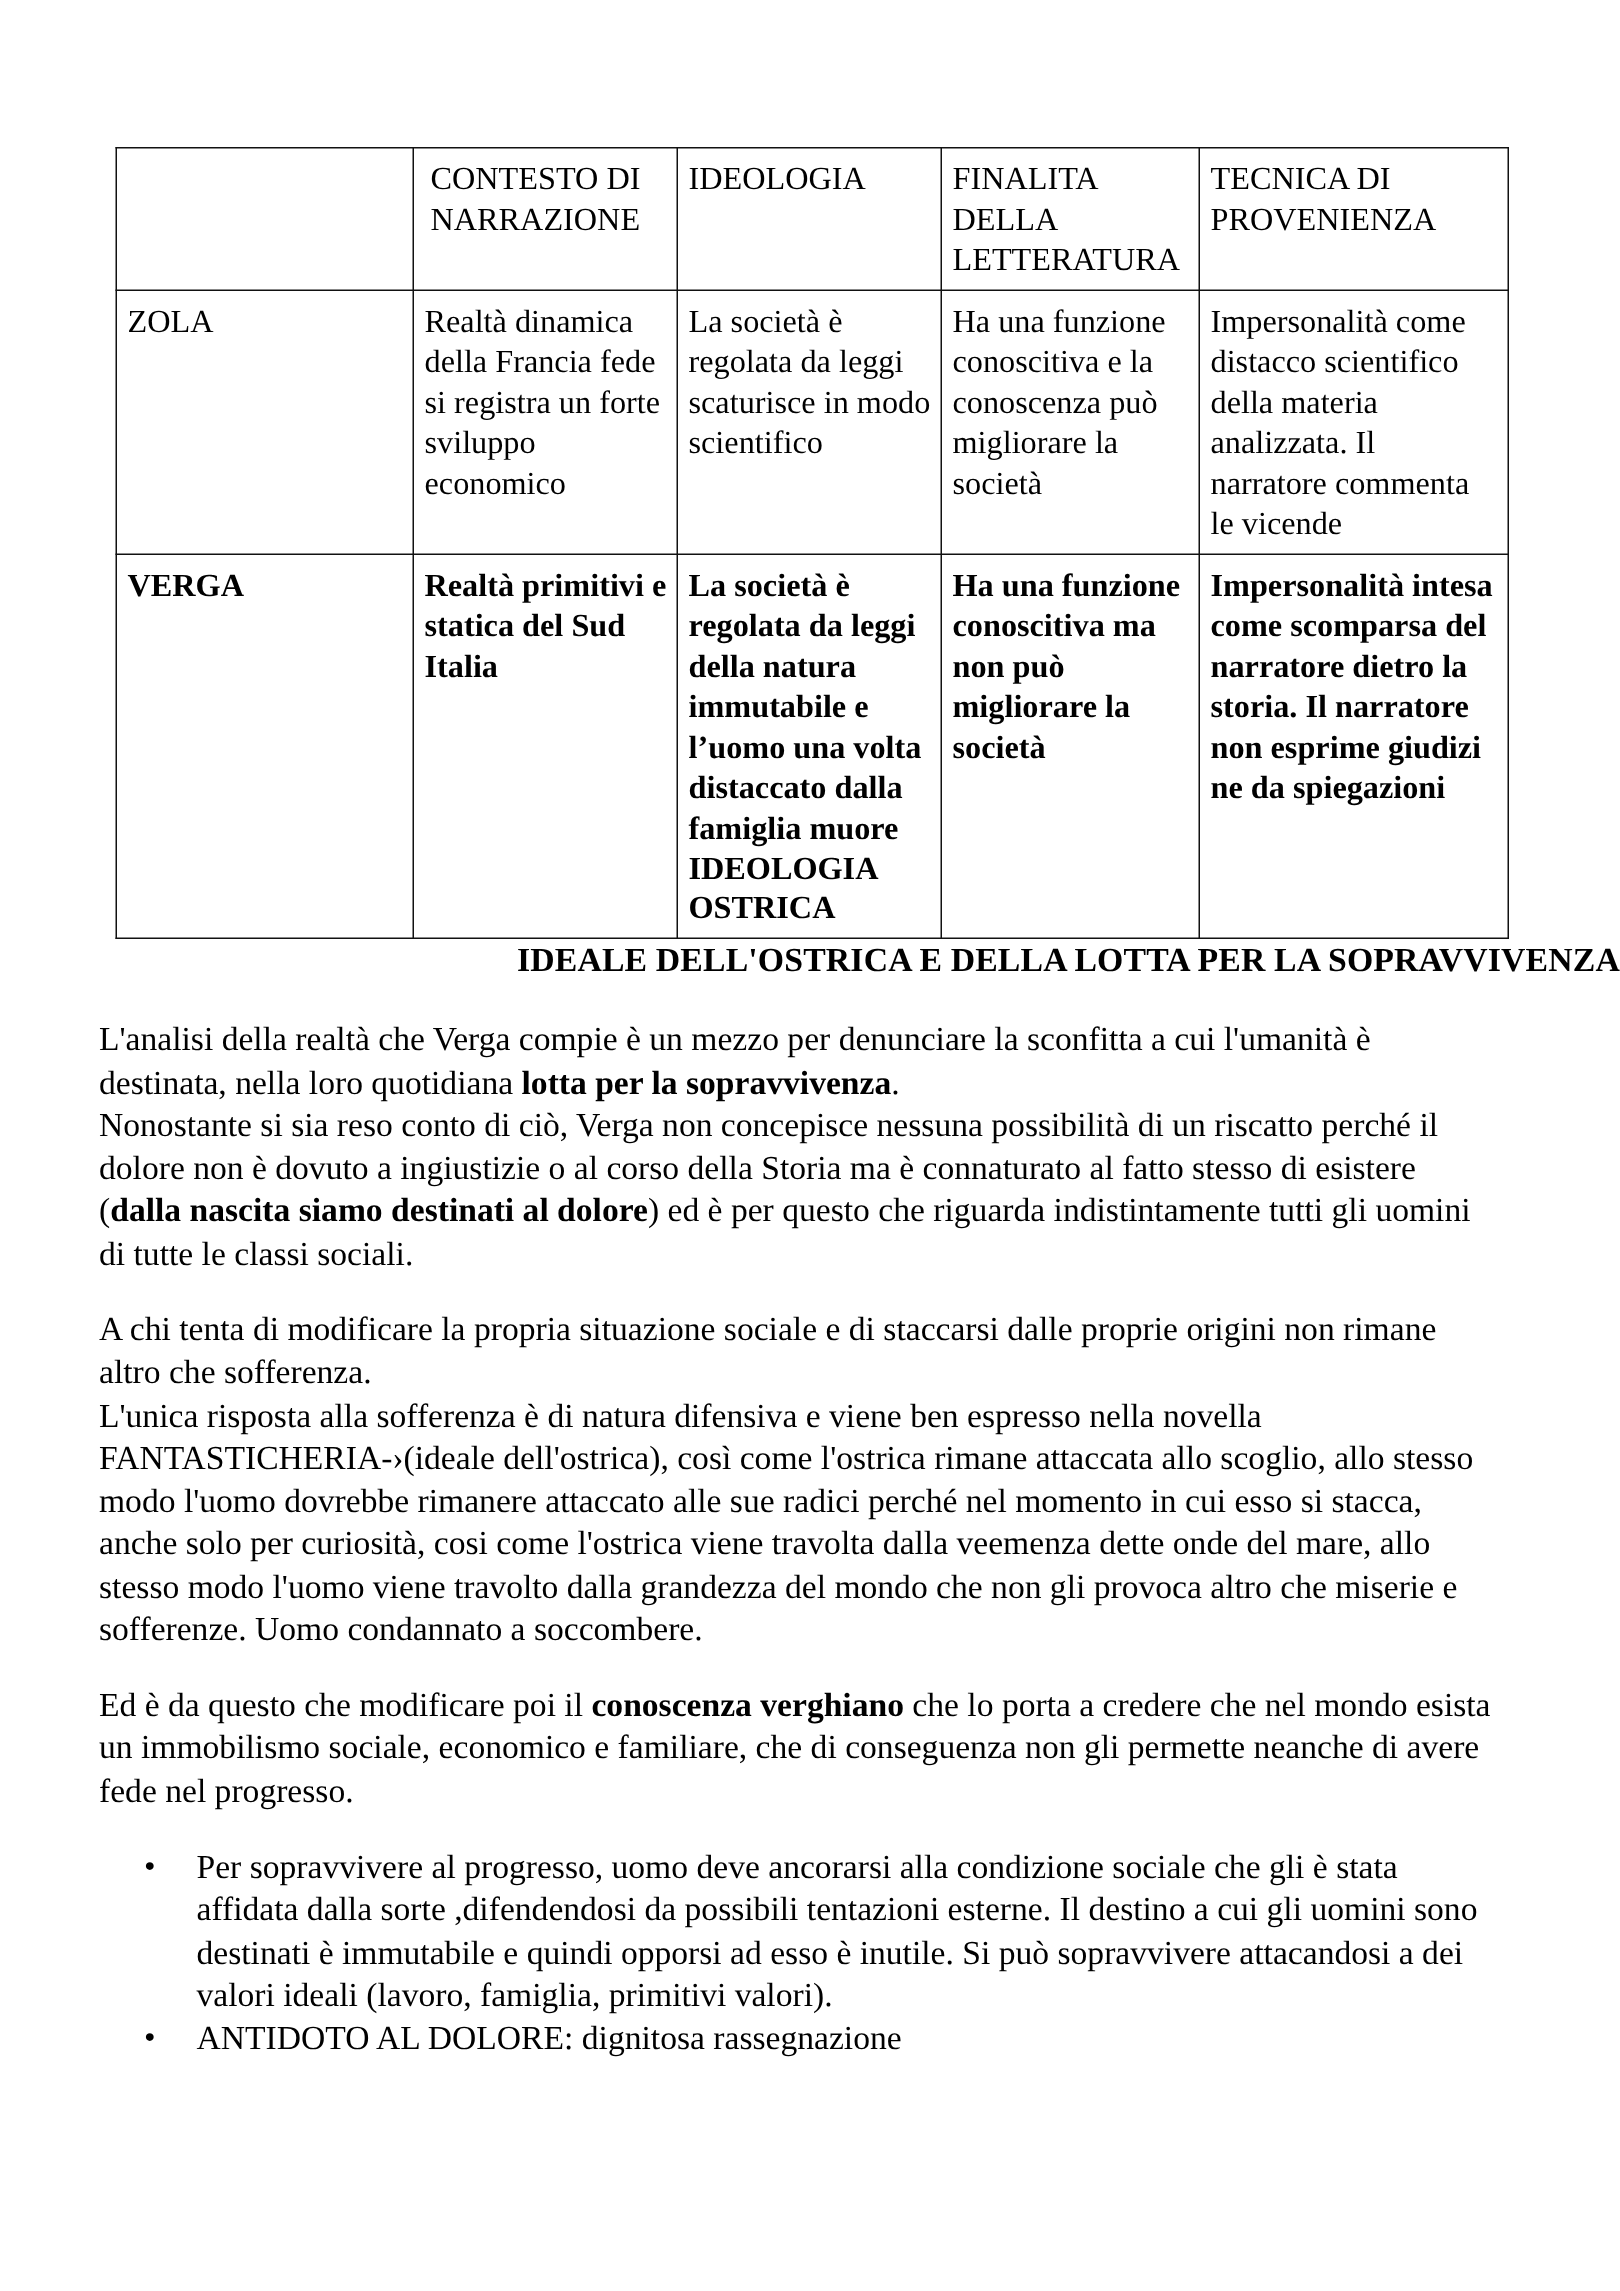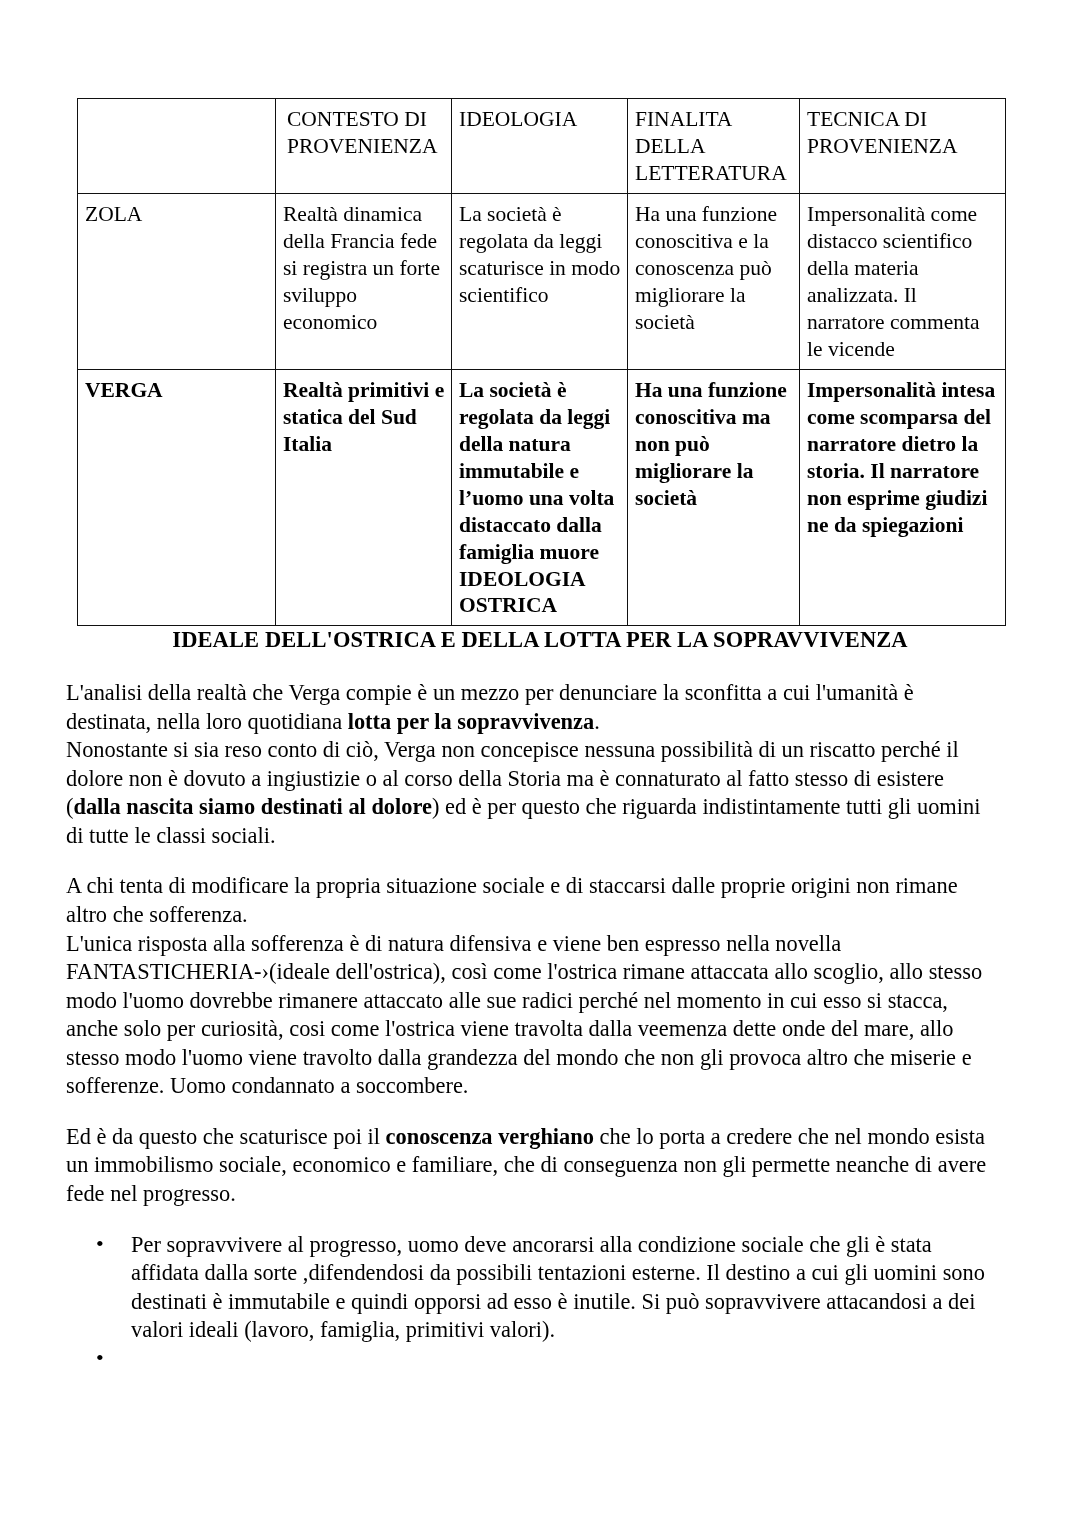--- a/index.html
+++ b/index.html
@@ -54,21 +54,21 @@
   tr.row-head td { height: 90px; }
   tr.row-zola td { height: 158px; }
   tr.row-verga td { height: 228px; font-weight: bold; }
 
   
   .section-heading {
     position: absolute;
     left: 0;
     top: 627px;
     width: 1080px;
-    text-align: center;
+    text-align: right;
     font-weight: bold;
     font-size: 22.5px;
     letter-spacing: 0.1px;
   }
 
   
   .body {
     position: absolute;
     left: 66px;
     top: 679px;
@@ -115,21 +115,21 @@
         <col class="c0">
           <col class="c1">
           <col class="c2">
           <col class="c3">
           <col class="c4">
       </colgroup>
       <tbody>
         <tr class="row-head">
           <td class="hdr"></td>
           <td class="hdr pad-left">CONTESTO DI
-PROVENIENZA</td>
+NARRAZIONE</td>
           <td class="hdr">IDEOLOGIA</td>
           <td class="hdr">FINALITA
 DELLA
 LETTERATURA</td>
           <td class="hdr">TECNICA DI
 PROVENIENZA</td>
         </tr>
         <tr class="row-zola">
           <td>ZOLA</td>
           <td>Realtà dinamica della Francia fede si registra un forte sviluppo economico</td>
@@ -150,22 +150,22 @@
   </div>
 
   <div class="section-heading">IDEALE DELL'OSTRICA E DELLA LOTTA PER LA SOPRAVVIVENZA</div>
 
   <div class="body">
 
     <p class="para"><span>L'analisi della realtà che Verga compie è un mezzo per denunciare la sconfitta a cui l'umanità è destinata, nella loro quotidiana </span><b>lotta per la sopravvivenza</b><span>.</span><br><span>Nonostante si sia reso conto di ciò, Verga non concepisce nessuna possibilità di un riscatto perché il dolore non è dovuto a ingiustizie o al corso della Storia ma è connaturato al fatto stesso di esistere (</span><b>dalla nascita siamo destinati al dolore</b><span>) ed è per questo che riguarda indistintamente tutti gli uomini di tutte le classi sociali.</span></p>
 
     <p class="para"><span>A chi tenta di modificare la propria situazione sociale e di staccarsi dalle proprie origini non rimane altro che sofferenza.</span><br><span>L'unica risposta alla sofferenza è di natura difensiva e viene ben espresso nella novella FANTASTICHERIA-›(ideale dell'ostrica), così come l'ostrica rimane attaccata allo scoglio, allo stesso modo l'uomo dovrebbe rimanere attaccato alle sue radici perché nel momento in cui esso si stacca, anche solo per curiosità, cosi come l'ostrica viene travolta dalla veemenza dette onde del mare, allo stesso modo l'uomo viene travolto dalla grandezza del mondo che non gli provoca altro che miserie e sofferenze. Uomo condannato a soccombere.</span></p>
 
-    <p class="para"><span>Ed è da questo che scaturisce poi il </span><b>conoscenza verghiano</b><span> che lo porta a credere che nel mondo esista un immobilismo sociale, economico e familiare, che di conseguenza non gli permette neanche di avere fede nel progresso.</span></p>
+    <p class="para"><span>Ed è da questo che modificare poi il </span><b>conoscenza verghiano</b><span> che lo porta a credere che nel mondo esista un immobilismo sociale, economico e familiare, che di conseguenza non gli permette neanche di avere fede nel progresso.</span></p>
 
 
     <ul class="bullets">
       <li><span class="dot">•</span><span>Per sopravvivere al progresso, uomo deve ancorarsi alla condizione sociale che gli è stata affidata dalla sorte ,difendendosi da possibili tentazioni esterne. Il destino a cui gli uomini sono destinati è immutabile e quindi opporsi ad esso è inutile. Si può sopravvivere attacandosi a dei valori ideali (lavoro, famiglia, primitivi valori).</span></li>
-      <li><span class="dot">•</span></li>
+      <li><span class="dot">•</span><span>ANTIDOTO AL DOLORE: dignitosa rassegnazione</span></li>
     </ul>
 
   </div>
 </div>
 
 </body></html>

